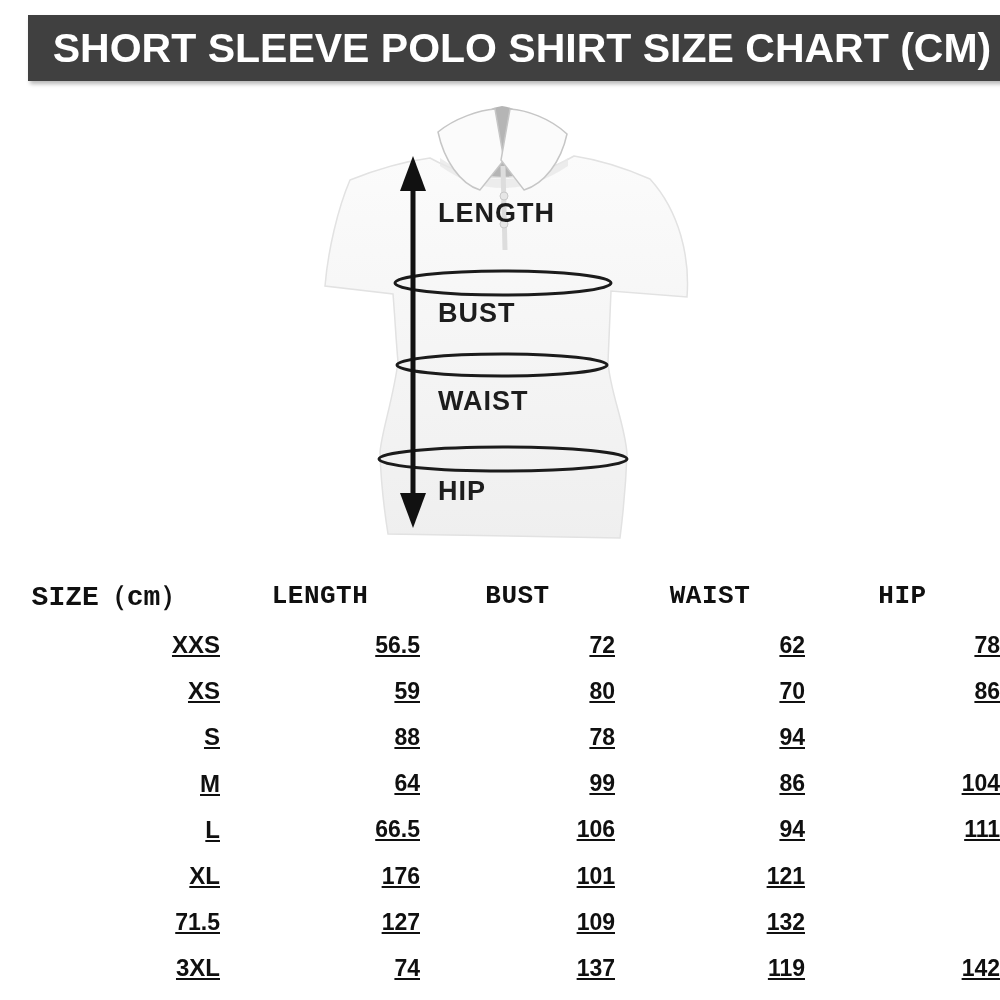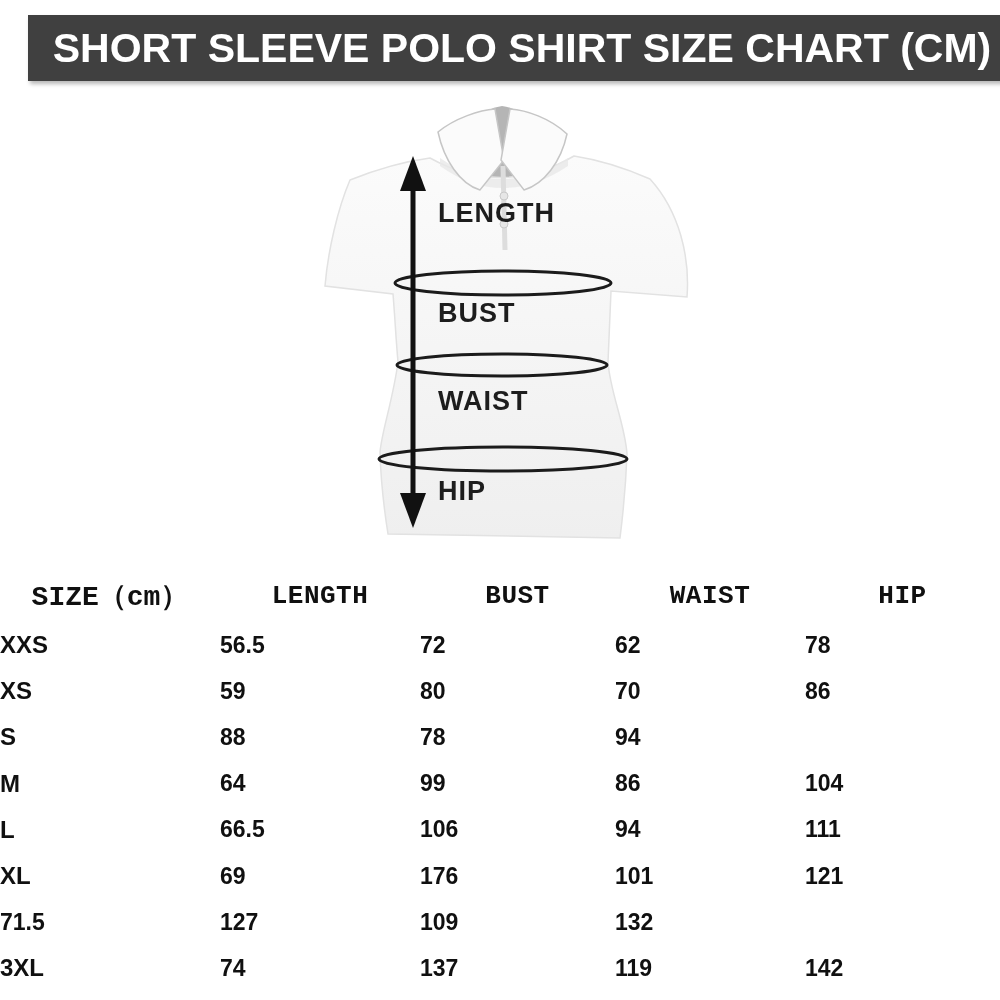--- a/index.html
+++ b/index.html
@@ -28,21 +28,21 @@
 
   
   .size-table { position:absolute; left:0; top:570px; width:1000px; color:#101010; }
   .row {
     display:grid; grid-template-columns:220px 200px 195px 190px 195px;
     height:46.2px; align-items:center;
   }
   .row.head { height:52px;font-family:Liberation Mono, monospace; }
   .th { text-align:center; font-weight:bold; font-size:26px; letter-spacing:0.5px; }
   .th.size-col { font-size:28px; letter-spacing:0; }
-  .td { text-align:left; font-weight:bold; font-size:23px; }
+  .td { text-align:right; font-weight:bold; font-size:23px;text-decoration:underline; }
   .td.size-col { font-size:24px; }
 </style>
 </head>
 <body>
 
 <div class="canvas">
 
   <header class="banner">
     <h1>SHORT SLEEVE POLO SHIRT SIZE CHART (CM)</h1>
   </header>
@@ -137,21 +137,20 @@
     </div>
     <div class="row">
       <div class="td size-col">L</div>
       <div class="td">66.5</div>
       <div class="td">106</div>
       <div class="td">94</div>
       <div class="td">111</div>
     </div>
     <div class="row">
       <div class="td size-col">XL</div>
-      <div class="td">69</div>
       <div class="td">176</div>
       <div class="td">101</div>
       <div class="td">121</div>
     </div>
     <div class="row">
       <div class="td">71.5</div>
       <div class="td">127</div>
       <div class="td">109</div>
       <div class="td">132</div>
     </div>

